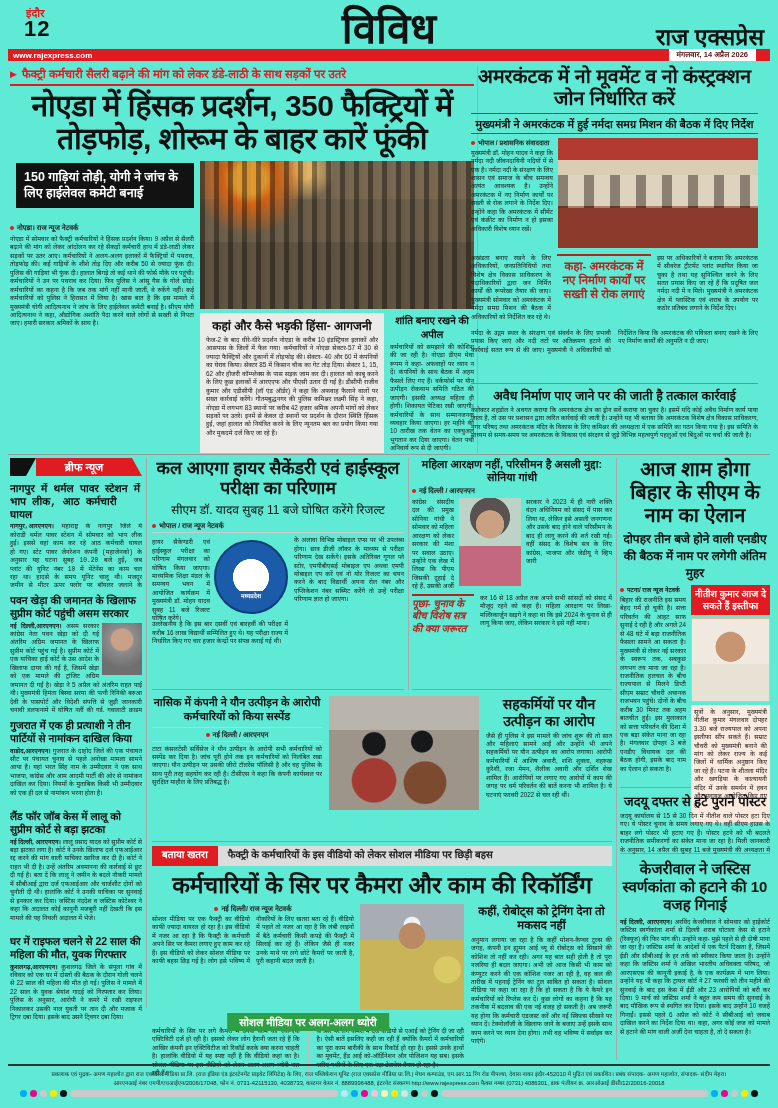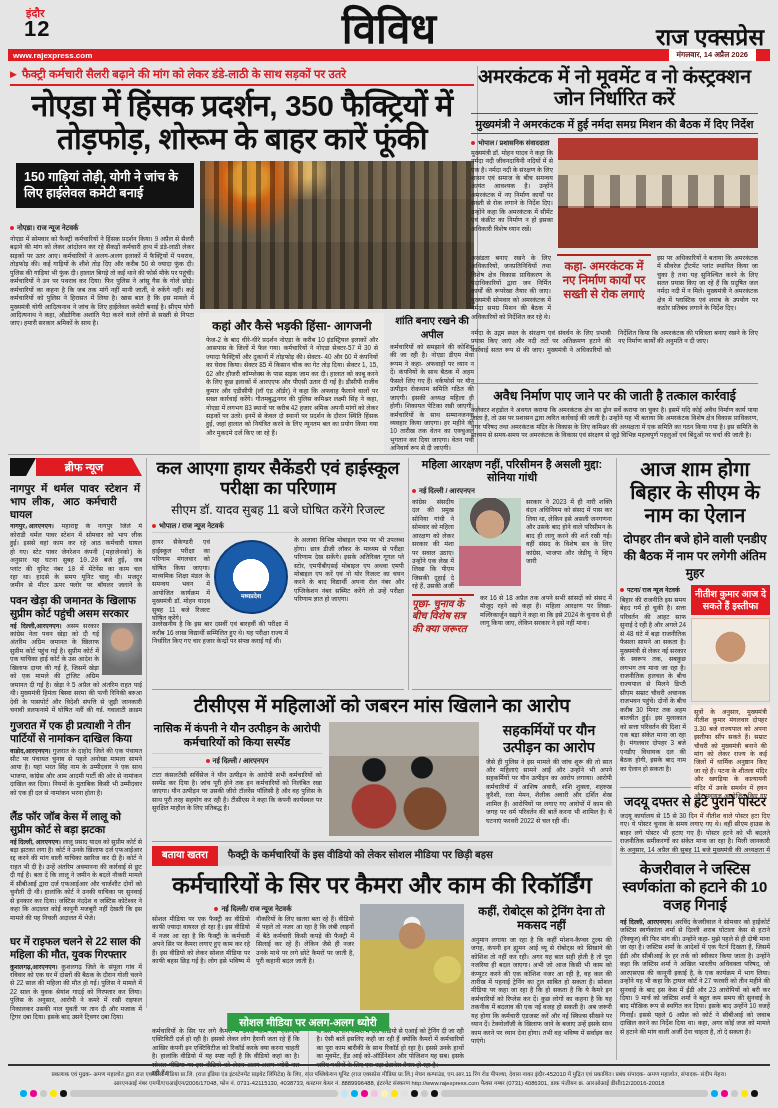--- a/index.html
+++ b/index.html
@@ -1,17 +1,17 @@
 <!DOCTYPE html>
 <html><head>
 <meta charset="utf-8">
 <style>
   * { margin:0; padding:0; box-sizing:border-box; }
   body { background:#ffffff; font-family:"Liberation Sans","DejaVu Sans",sans-serif; color:#111; }
-  .page { position:relative; width:778px; height:1108px; background:#e5e5e5; overflow:hidden; }
+  .page { position:relative; width:778px; height:1108px; background:#5eead4; overflow:hidden; }
 
   
   .ed-city { position:absolute; left:26px; top:5px; color:#e11b22; font-size:11px; font-weight:bold; }
   .ed-page { position:absolute; left:24px; top:16px; font-size:22px; font-weight:bold; letter-spacing:1px; }
   .section-title { position:absolute; left:0; right:0; top:-2px; text-align:center; font-size:42px; font-weight:800; }
   .masthead { position:absolute; right:14px; top:20px; font-size:23px; font-weight:800; }
   .red-bar { position:absolute; left:8px; right:8px; top:49px; height:12px; background:#e11b22; display:flex; align-items:center; }
   .red-bar .site { color:#fff; font-size:8px; font-weight:bold; padding-left:5px; }
   .red-bar .sp { flex:1; }
   .red-bar .date-wrap { background:#fff; color:#5a1212; font-size:7.5px; font-weight:bold; padding:0 8px; height:12px; line-height:12px; margin-right:14px; }
@@ -331,21 +331,20 @@
       </div>
     </div>
   </div>
 
   <div class="jdu">
     <h3>जदयू दफ्तर से हटे पुराने पोस्टर</h3>
     <p class="body-txt">जदयू कार्यालय से 15 से 30 दिन में नीतीश वाले पोस्टर हटा दिए गए। ये पोस्टर चुनाव के समय लगाए गए थे। वहीं सीएम हाउस के बाहर लगे पोस्टर भी हटाए गए हैं। पोस्टर हटने को भी बदलते राजनीतिक समीकरणों का संकेत माना जा रहा है। मिली जानकारी के अनुसार, 14 अप्रैल की सुबह 11 बजे मुख्यमंत्री की अध्यक्षता में कैबिनेट की अंतिम बैठक होगी।</p>
   </div>
 
   <div class="tcs">
-    <h2 class="tcs-headline">टीसीएस में महिलाओं को जबरन मांस खिलाने का आरोप</h2>
     <div class="tcs-row">
       <div class="tcs-c1">
         <div class="tcs-subhead">नासिक में कंपनी ने यौन उत्पीड़न के आरोपी कर्मचारियों को किया सस्पेंड</div>
         <div class="tcs-byline byline"><span class="dot"></span><span>नई दिल्ली / आरएनएन</span></div>
         <p class="tcs-body body-txt">टाटा कंसलटेंसी सर्विसेज ने यौन उत्पीड़न के आरोपी सभी कर्मचारियों को सस्पेंड कर दिया है। जांच पूरी होने तक इन कर्मचारियों को निलंबित रखा जाएगा। यौन उत्पीड़न पर उसकी जीरो टॉलरेंस पॉलिसी है और वह पुलिस के साथ पूरी तरह सहयोग कर रही है। टीसीएस ने कहा कि कंपनी कार्यस्थल पर सुरक्षित माहौल के लिए प्रतिबद्ध है।</p>
       </div>
       <div class="tcs-photo"></div>
       <div class="tcs-c3">
         <div class="tcs-side-title">सहकर्मियों पर यौन उत्पीड़न का आरोप</div>
         <p class="tcs-side-body body-txt">जैसे ही पुलिस ने इस मामले की जांच शुरू की तो सात और महिलाएं सामने आईं और उन्होंने भी अपने सहकर्मियों पर यौन उत्पीड़न का आरोप लगाया। आरोपी कर्मचारियों में आशिष अवारी, शशि शुक्ला, शहरुख कुरैशी, रजा मेमन, शैलीक अवारी और दर्शित शेख शामिल हैं। आरोपियों पर लगाए गए आरोपों में काम की जगह पर धर्म परिवर्तन की बातें करना भी शामिल है। ये घटनाएं फरवरी 2022 से चल रही थीं।</p>

